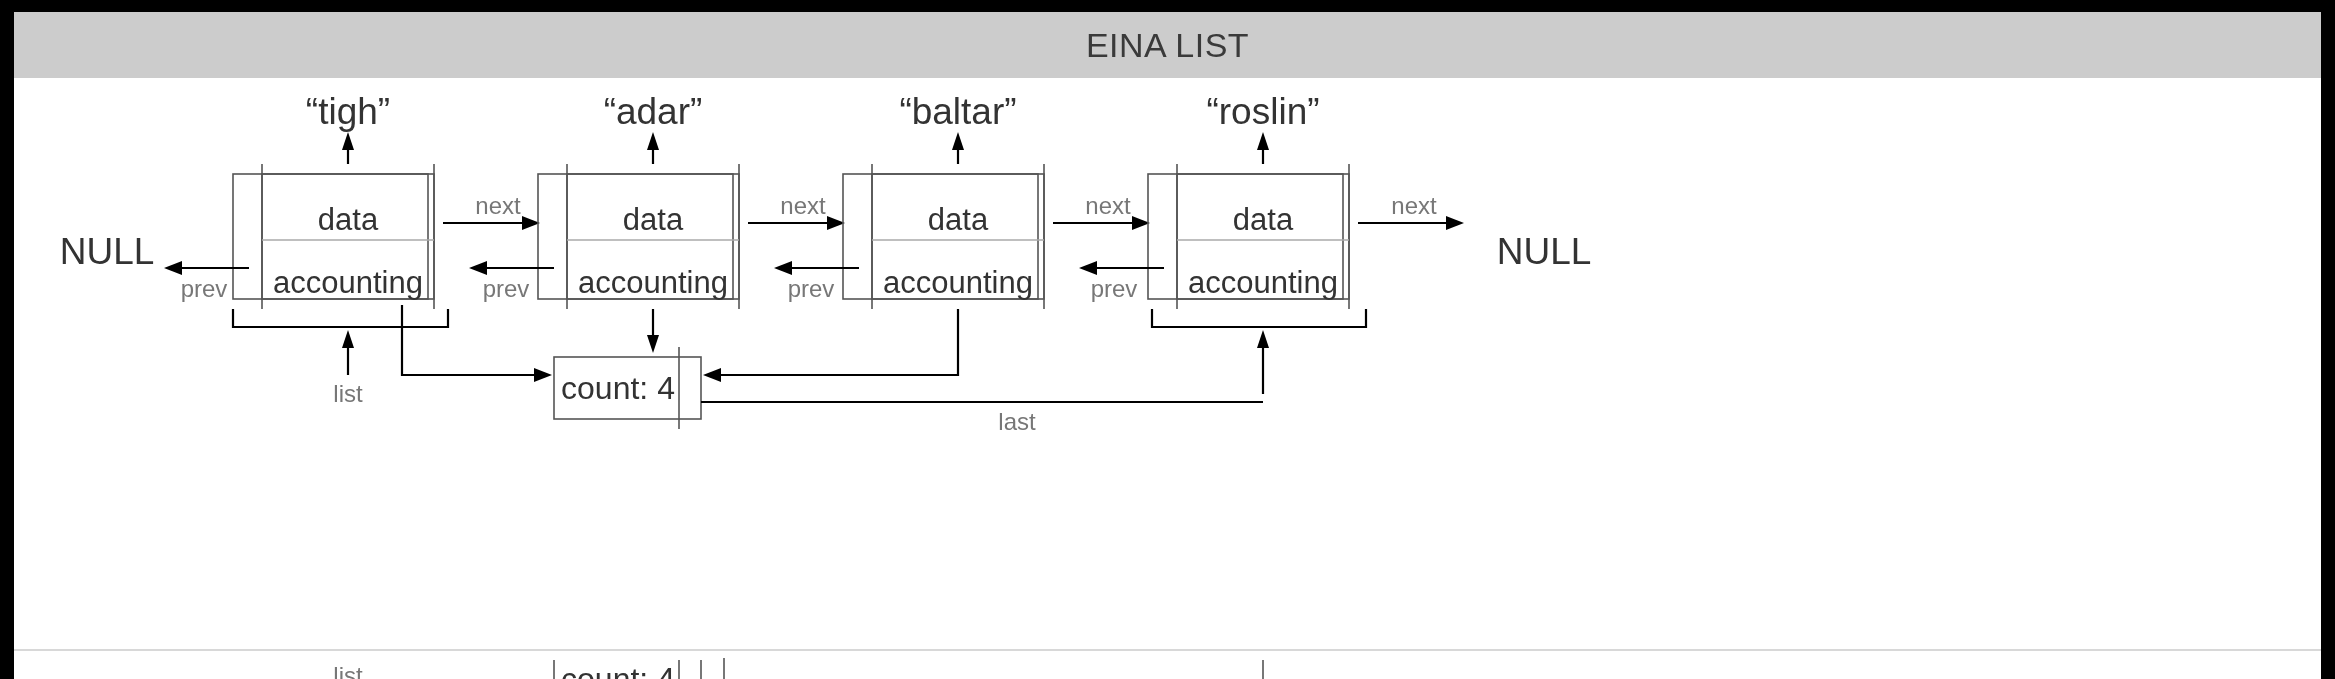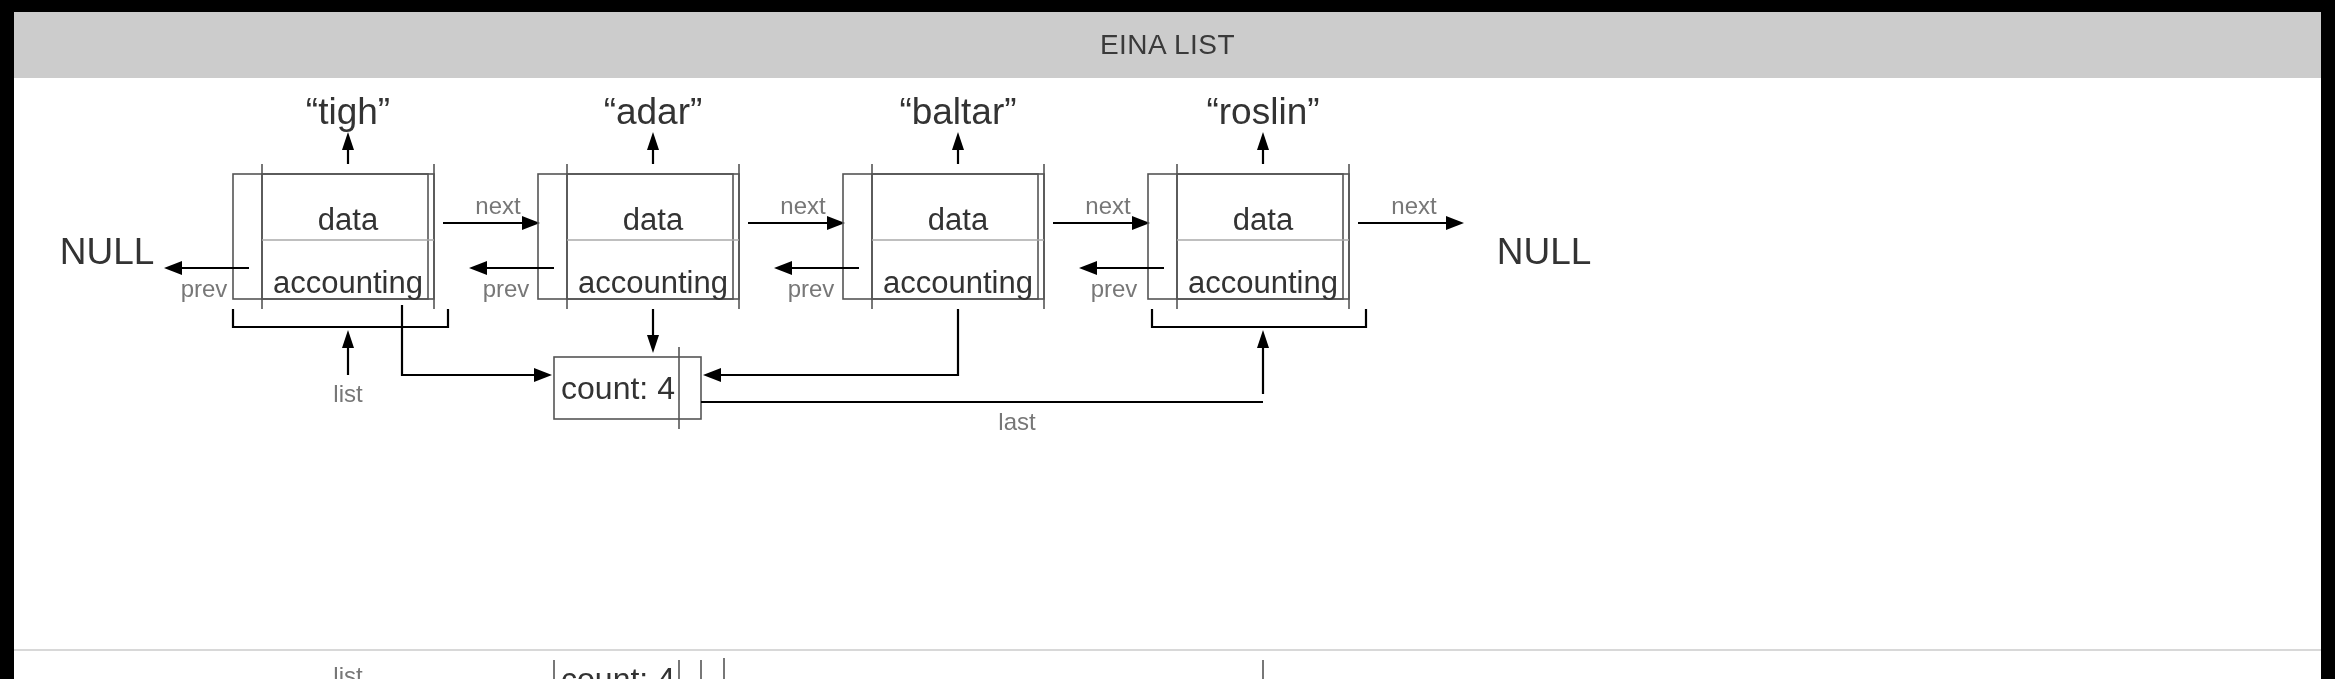--- a/index.html
+++ b/index.html
@@ -2,21 +2,21 @@
 <html><head>
 <meta charset="utf-8">
 <style>
   html,body{margin:0;padding:0;background:#000;}
   body{width:2335px;height:679px;overflow:hidden;
        font-family:"Liberation Sans","DejaVu Sans",sans-serif;}
   #stage{position:relative;width:2335px;height:679px;background:#000;}
   #page{position:absolute;left:14px;top:12px;width:2307px;height:667px;background:#ffffff;overflow:hidden;}
   #titlebar{position:absolute;left:0;top:0;width:2307px;height:66px;background:#cccccc;
             display:flex;align-items:center;justify-content:center;}
-  #titlebar .t{font-size:28px;color:#3a3a3a;letter-spacing:.5px;}
+  #titlebar .t{font-size:34px;color:#3a3a3a;letter-spacing:.5px;}
   svg{position:absolute;left:0;top:0;}
   .nd{fill:#333;font-size:31px;text-anchor:middle;}
   .big{fill:#333;font-size:37px;text-anchor:middle;}
   .ptr{fill:#777;font-size:24px;text-anchor:middle;}
   .cnt{fill:#333;font-size:32px;text-anchor:middle;}
   .ln{stroke:#555;stroke-width:1.6;fill:none;}
   .lnl{stroke:#aaa;stroke-width:1.6;fill:none;}
   .ar{stroke:#000;stroke-width:2.2;fill:none;}
   .sep{stroke:#d8d8d8;stroke-width:2;fill:none;}
 </style>

